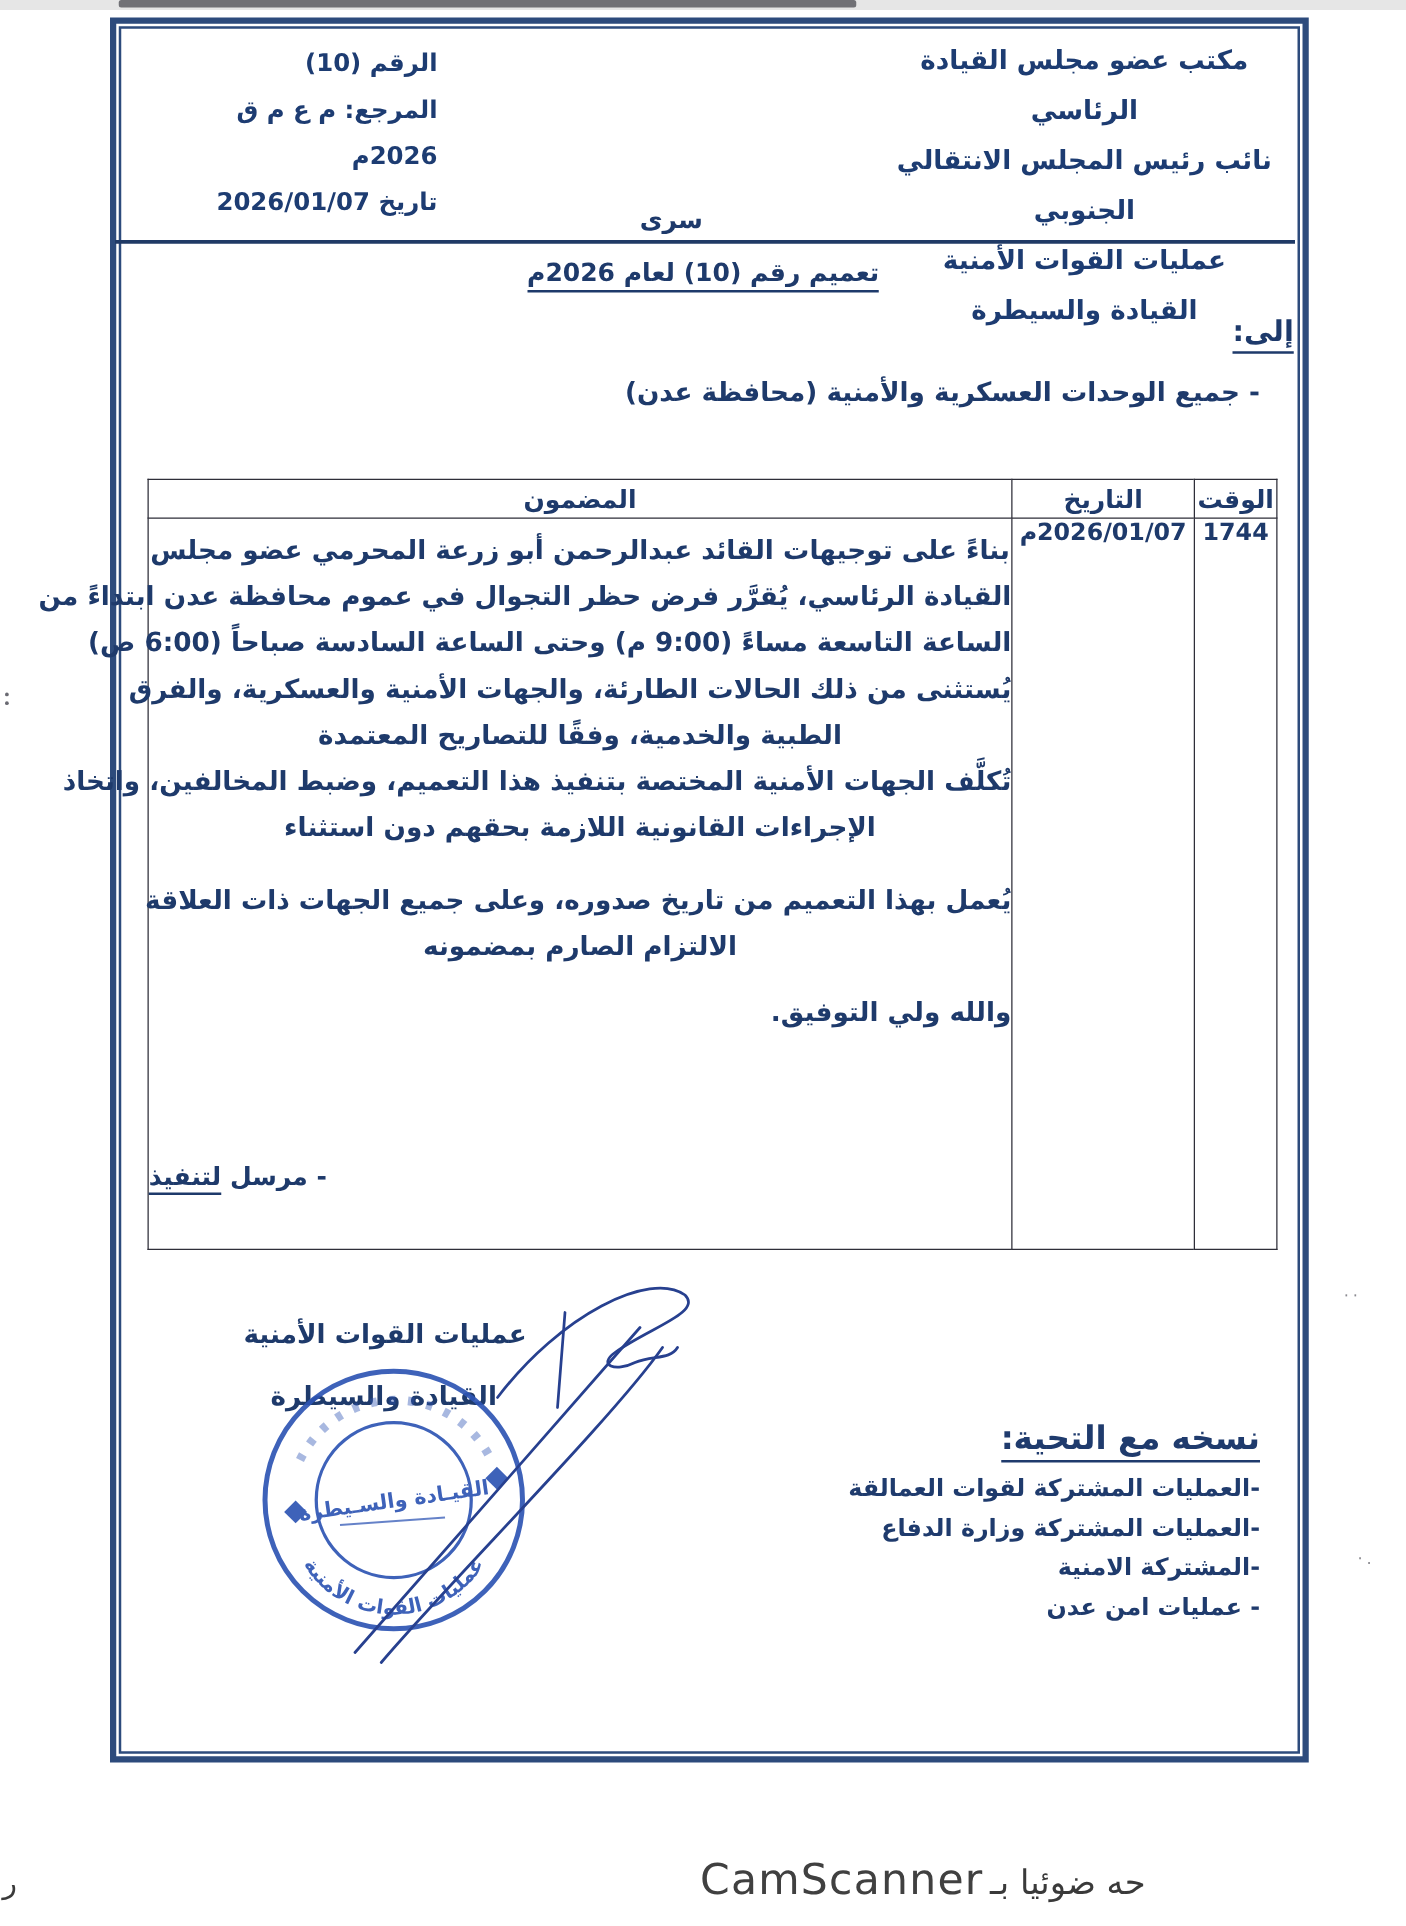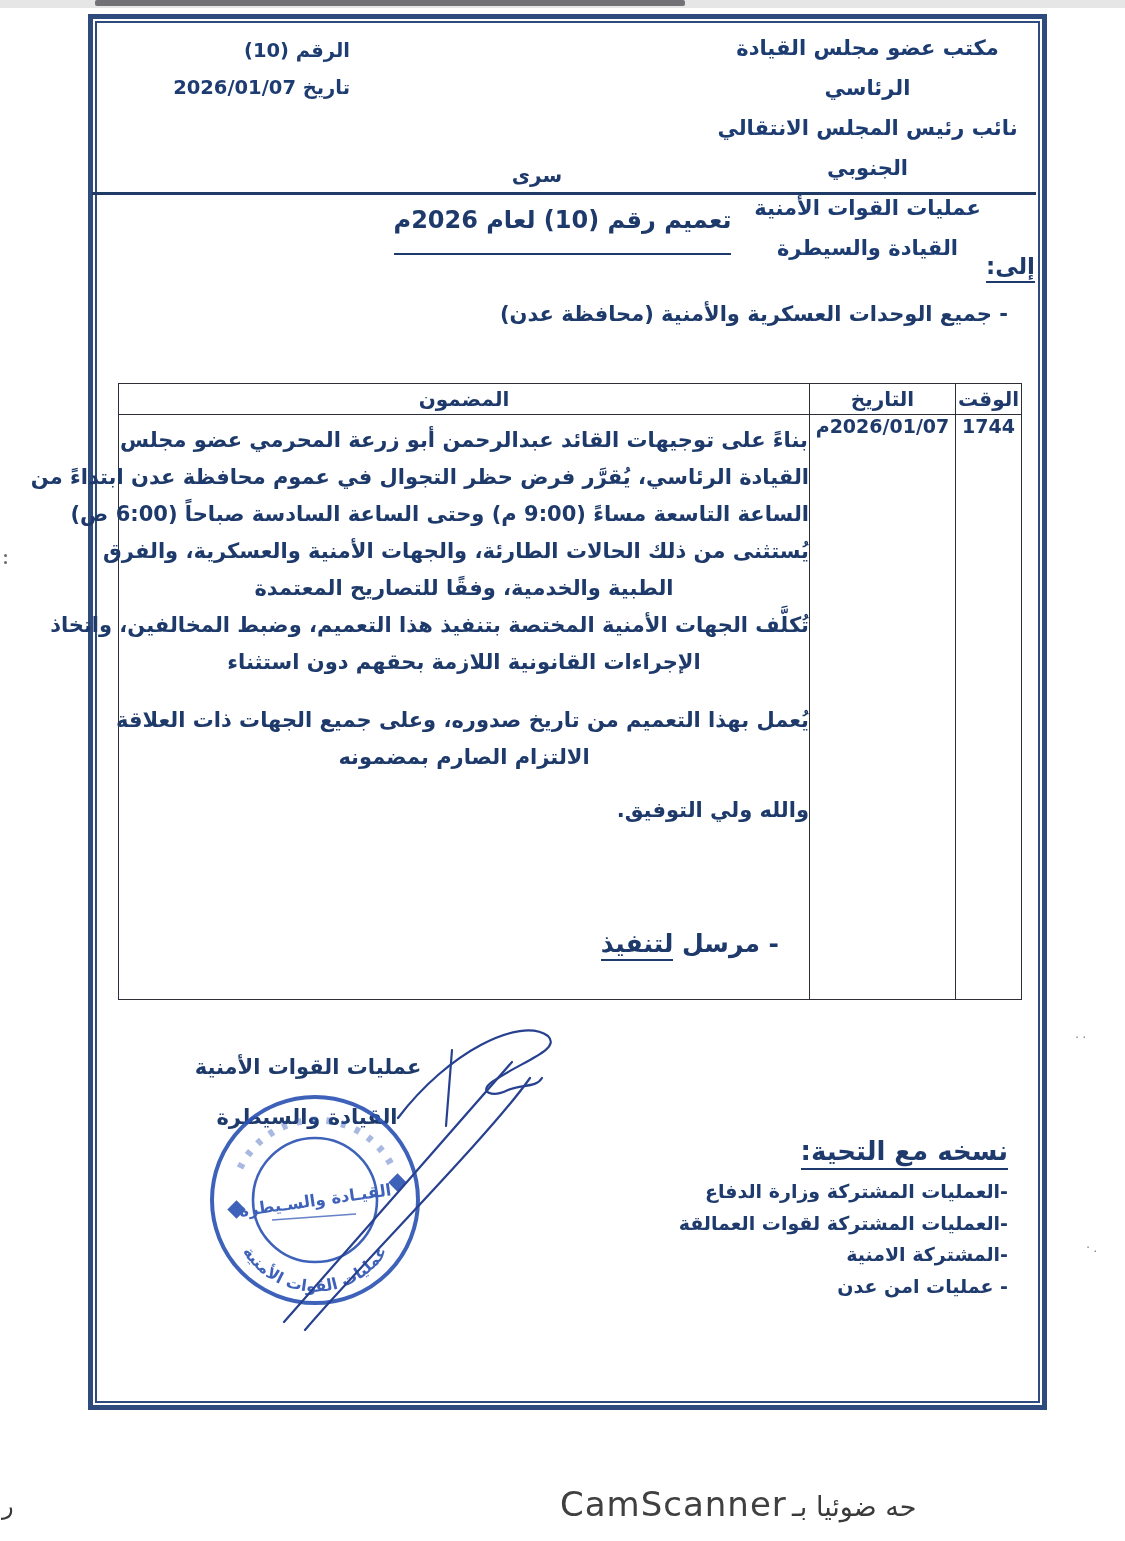--- a/index.html
+++ b/index.html
@@ -22,40 +22,40 @@
   
   .office-block{left:700px;top:28px;width:335px;text-align:center;direction:rtl;
     font-weight:700;font-size:21px;line-height:40px;color:#1d3c72;}
   .ref-block{left:150px;top:32px;width:200px;text-align:right;direction:rtl;
     font-weight:700;font-size:19.5px;line-height:37px;color:#1d3c72;}
   
   .classification{left:0;top:163px;width:1074px;text-align:center;font-weight:700;font-size:20px;}
   .head-rule{left:92px;top:192px;width:944px;height:3px;background:#203a66;}
   
   .title-wrap{left:0;top:206px;width:1125px;text-align:center;}
-  .doc-title{display:inline-block;font-weight:700;font-size:24px;
-    border-bottom:2.5px solid #1e3a6b;padding-bottom:19px;direction:rtl;}
+  .doc-title{display:inline-block;font-weight:700;font-size:20px;
+    border-bottom:2.5px solid #1e3a6b;padding-bottom:2px;direction:rtl;}
   .to-label{right:90px;top:253px;font-weight:700;font-size:23px;direction:rtl;
     border-bottom:2.5px solid #1e3a6b;padding-bottom:2px;}
   .recipient{right:117px;top:302px;font-weight:700;font-size:21px;direction:rtl;}
   
   table.memo{position:absolute;left:118px;top:383px;width:904px;height:617px;
     border-collapse:collapse;direction:rtl;table-layout:fixed;}
   table.memo th,table.memo td{border:1.6px solid #2e2e38;vertical-align:top;padding:0;}
   table.memo th{font-weight:700;font-size:20px;height:30px;vertical-align:middle;color:#1e3a6b;}
   .col-time{width:66px;}
   .col-date{width:146px;}
   td.cell-time,td.cell-date{text-align:center;font-weight:700;font-size:19px;padding-top:5px;}
   .content-lines{padding-top:7px;text-align:center;font-weight:700;font-size:21px;line-height:37px;color:#1e3a6b;}
   .cline{white-space:nowrap;}
   .gap-md{margin-top:21px;}
   .gap-sm{margin-top:16px;}
   .line-blessing{text-align:right;padding-left:0;padding-right:0;margin-right:0;}
   .line-blessing span{display:inline-block;margin-left:60px;}
-  .dispatch{margin:100px 30px 0 0;text-align:right;font-weight:700;font-size:25px;direction:rtl;}
+  .dispatch{margin:100px 30px 0 0;text-align:left;font-weight:700;font-size:20px;direction:rtl;}
   .dispatch .u{border-bottom:2.5px solid currentColor;padding-bottom:1px;}
   
   .sig-line1{left:188px;top:1055px;width:240px;text-align:center;font-weight:700;font-size:21px;direction:rtl;}
   .sig-line2{left:212px;top:1105px;width:190px;text-align:center;font-weight:700;font-size:21px;direction:rtl;}
   .stamp-svg{left:170px;top:1000px;}
   
   .distribution{right:117px;top:1136px;width:340px;direction:rtl;text-align:right;color:#1f3b6d;}
   .dist-title{display:inline-block;font-weight:700;font-size:26px;
     border-bottom:2px solid #1f3b6d;padding-bottom:2px;margin-bottom:6px;}
   .dist-item{font-weight:600;font-size:19px;line-height:31.5px;}
@@ -84,20 +84,21 @@
 
 <div class="abs office-block">
   <div>مكتب عضو مجلس القيادة الرئاسي</div>
   <div>نائب رئيس المجلس الانتقالي الجنوبي</div>
   <div>عمليات القوات الأمنية</div>
   <div>القيادة والسيطرة</div>
 </div>
 
 <div class="abs ref-block">
   <div>الرقم (10)</div>
+  <div>المرجع: م ع م ق 2026م</div>
   <div>تاريخ 2026/01/07</div>
 </div>
 
 <div class="abs classification">سرى</div>
 <div class="abs head-rule"></div>
 
 <div class="abs title-wrap">
   <span class="doc-title">تعميم رقم (10) لعام 2026م</span>
 </div>
 
@@ -166,22 +167,22 @@
   <g stroke="#27408f" fill="none" stroke-width="2.2" stroke-linecap="round">
     <path d="M 114,322 C 160,270 300,110 342,62"></path>
     <path d="M 135,330 C 190,265 320,135 360,78"></path>
     <path d="M 228,118 C 278,52 350,16 378,36 C 392,50 350,62 322,82 C 308,92 322,98 338,90 C 352,84 366,88 372,78"></path>
     <path d="M 282,50 C 280,75 278,100 276,126"></path>
   </g>
 </svg>
 
 <div class="abs distribution">
   <div><span class="dist-title">نسخه مع التحية:</span></div>
+  <div class="dist-item">-العمليات المشتركة لقوات العمالقة</div>
   <div class="dist-item">-العمليات المشتركة وزارة الدفاع</div>
-  <div class="dist-item">-العمليات المشتركة لقوات العمالقة</div>
   <div class="dist-item">-المشتركة الامنية</div>
   <div class="dist-item">- عمليات امن عدن</div>
 </div>
 
 <div class="abs watermark">
   <span class="ar">حه ضوئيا بـ</span>
   <span class="brand">CamScanner</span>
 </div>
 <div class="abs wm-fragment">ر</div>
 

